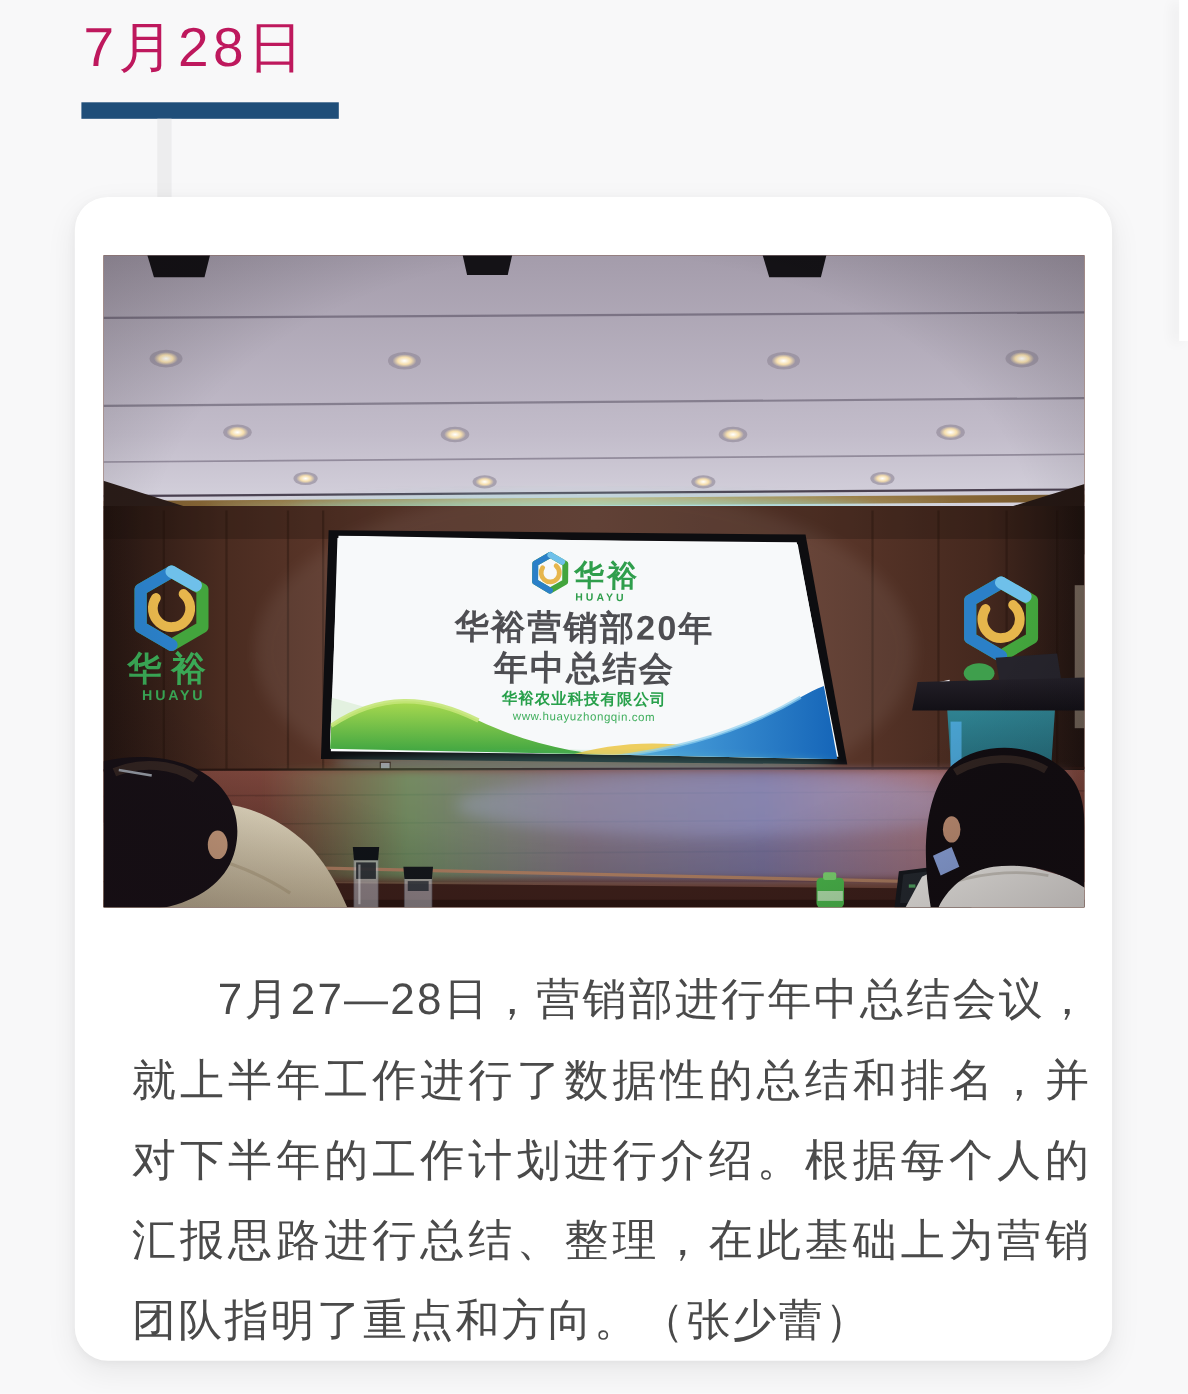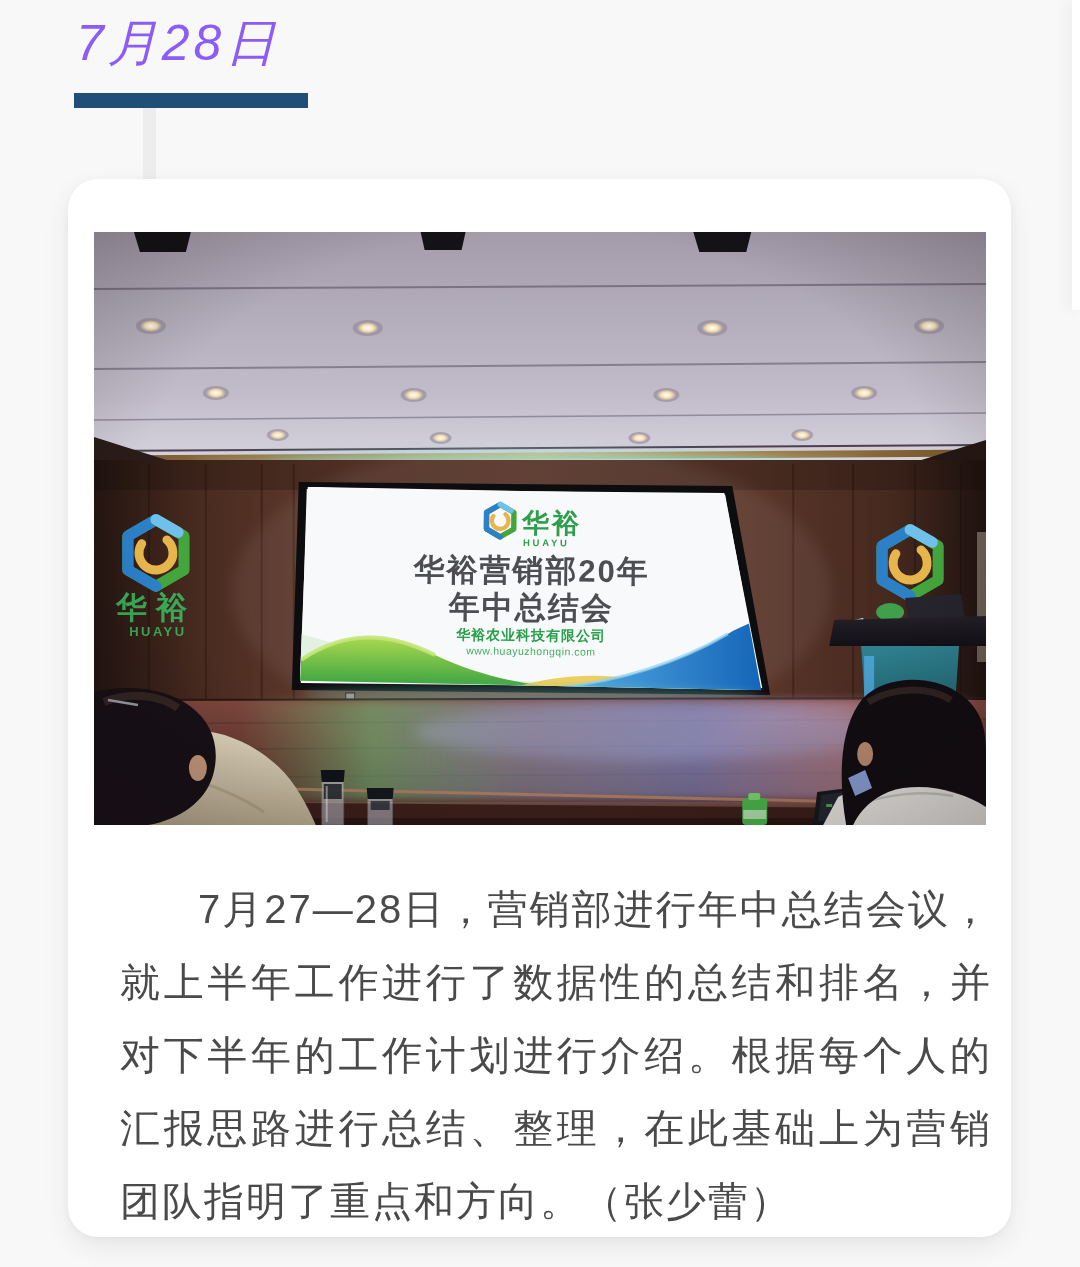--- a/index.html
+++ b/index.html
@@ -1,18 +1,18 @@
 <!DOCTYPE html>
 <html><head>
 <meta charset="utf-8">
 <style>
   html,body{margin:0;padding:0;}
   body{width:1080px;height:1267px;background:#f8f8f9;font-family:"Liberation Sans","DejaVu Sans",sans-serif;}
   .page{position:relative;width:1080px;height:1267px;overflow:hidden;background:#f8f8f9;}
-  .date{position:absolute;left:76px;top:10px;margin:0;font-size:50px;font-weight:400;color:#8b5cf6;letter-spacing:4px;font-style:italic;}
+  .date{position:absolute;left:76px;top:10px;margin:0;font-size:50px;font-weight:400;color:#be185d;letter-spacing:4px;}
   .accent{position:absolute;left:74px;top:93px;width:234px;height:15px;background:#1f4e79;}
   .connector{position:absolute;left:143px;top:108px;width:13px;height:72px;background:#ededee;}
   .card{position:absolute;left:68px;top:179px;width:943px;height:1058px;background:#ffffff;border-radius:30px;
         box-shadow:0 10px 28px rgba(0,0,0,0.07),0 2px 8px rgba(0,0,0,0.04);}
   .photo{position:absolute;left:26px;top:53px;width:892px;height:593px;margin:0;overflow:hidden;background:#6b4236;}
   .photo svg{display:block;width:100%;height:100%;}
   .body-text{position:absolute;left:39px;top:681px;width:872px;margin:13px;font-size:40px;line-height:73px;
              color:#4a4a4a;letter-spacing:2px;text-align:justify;text-indent:78px;}
   .edge{position:absolute;left:1072px;top:0;width:8px;height:310px;background:#ffffff;box-shadow:-6px 2px 12px rgba(0,0,0,0.05);}
   svg text{font-family:"Liberation Sans","DejaVu Sans",sans-serif;}

